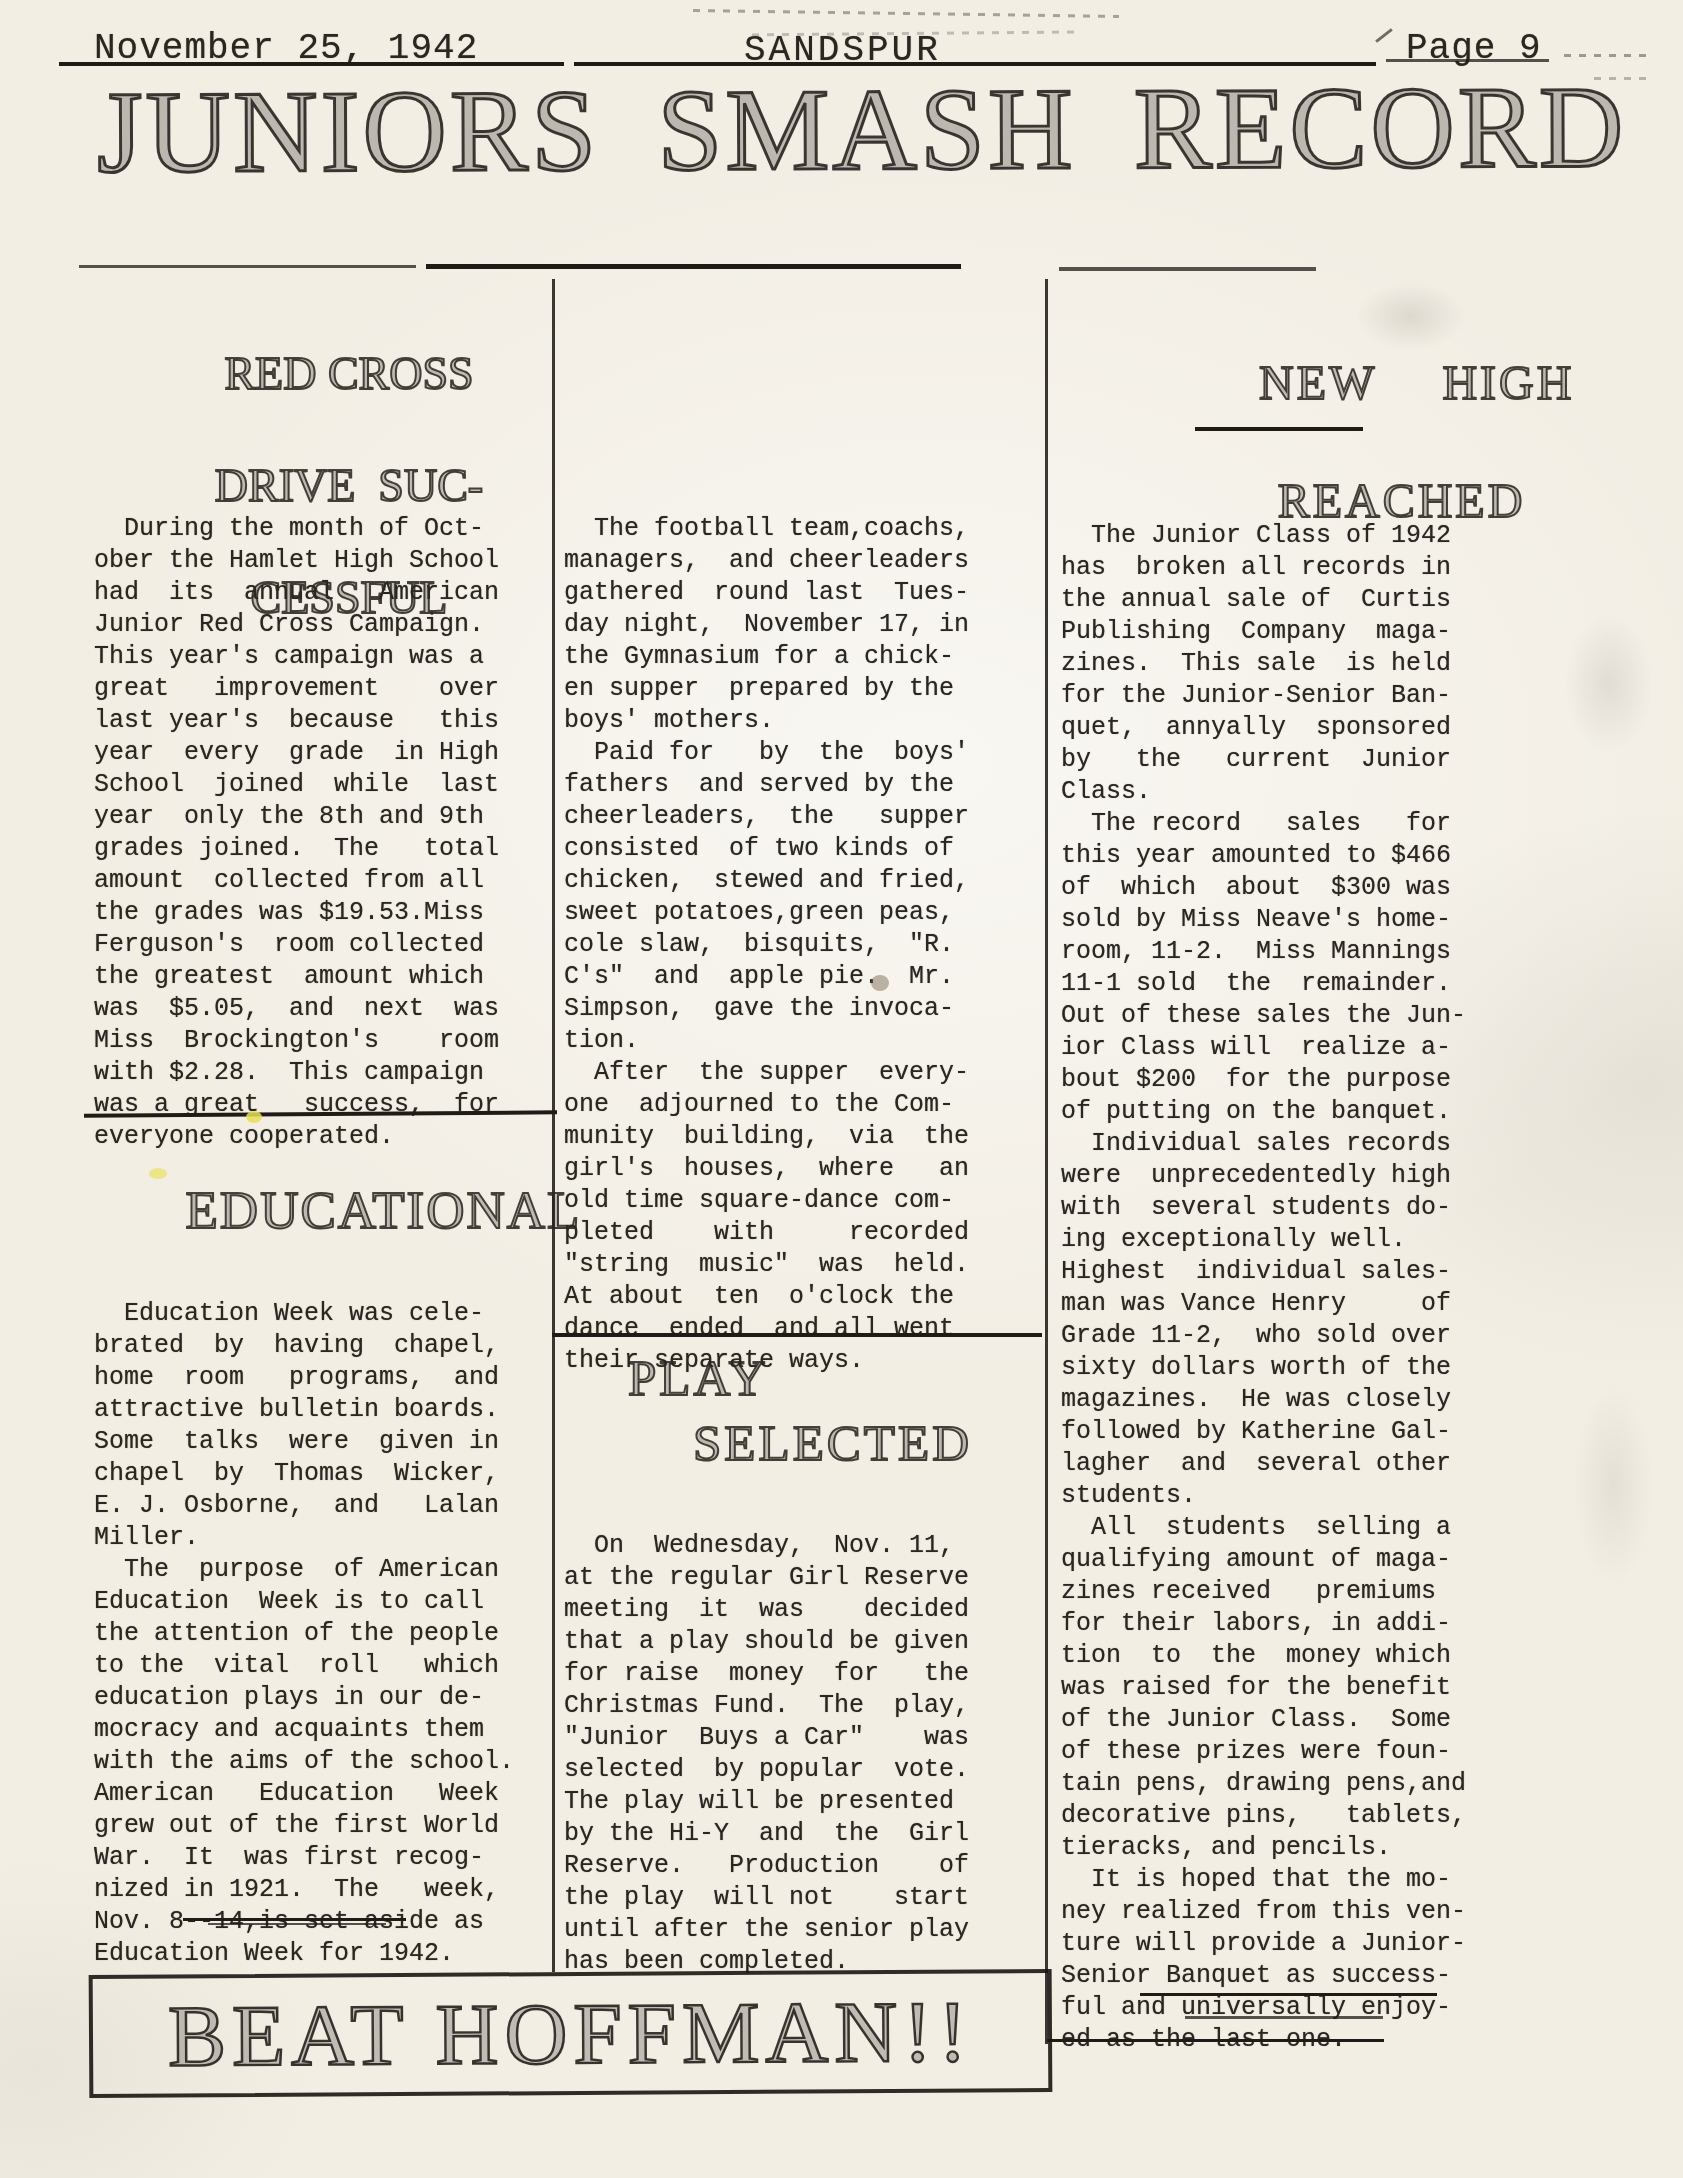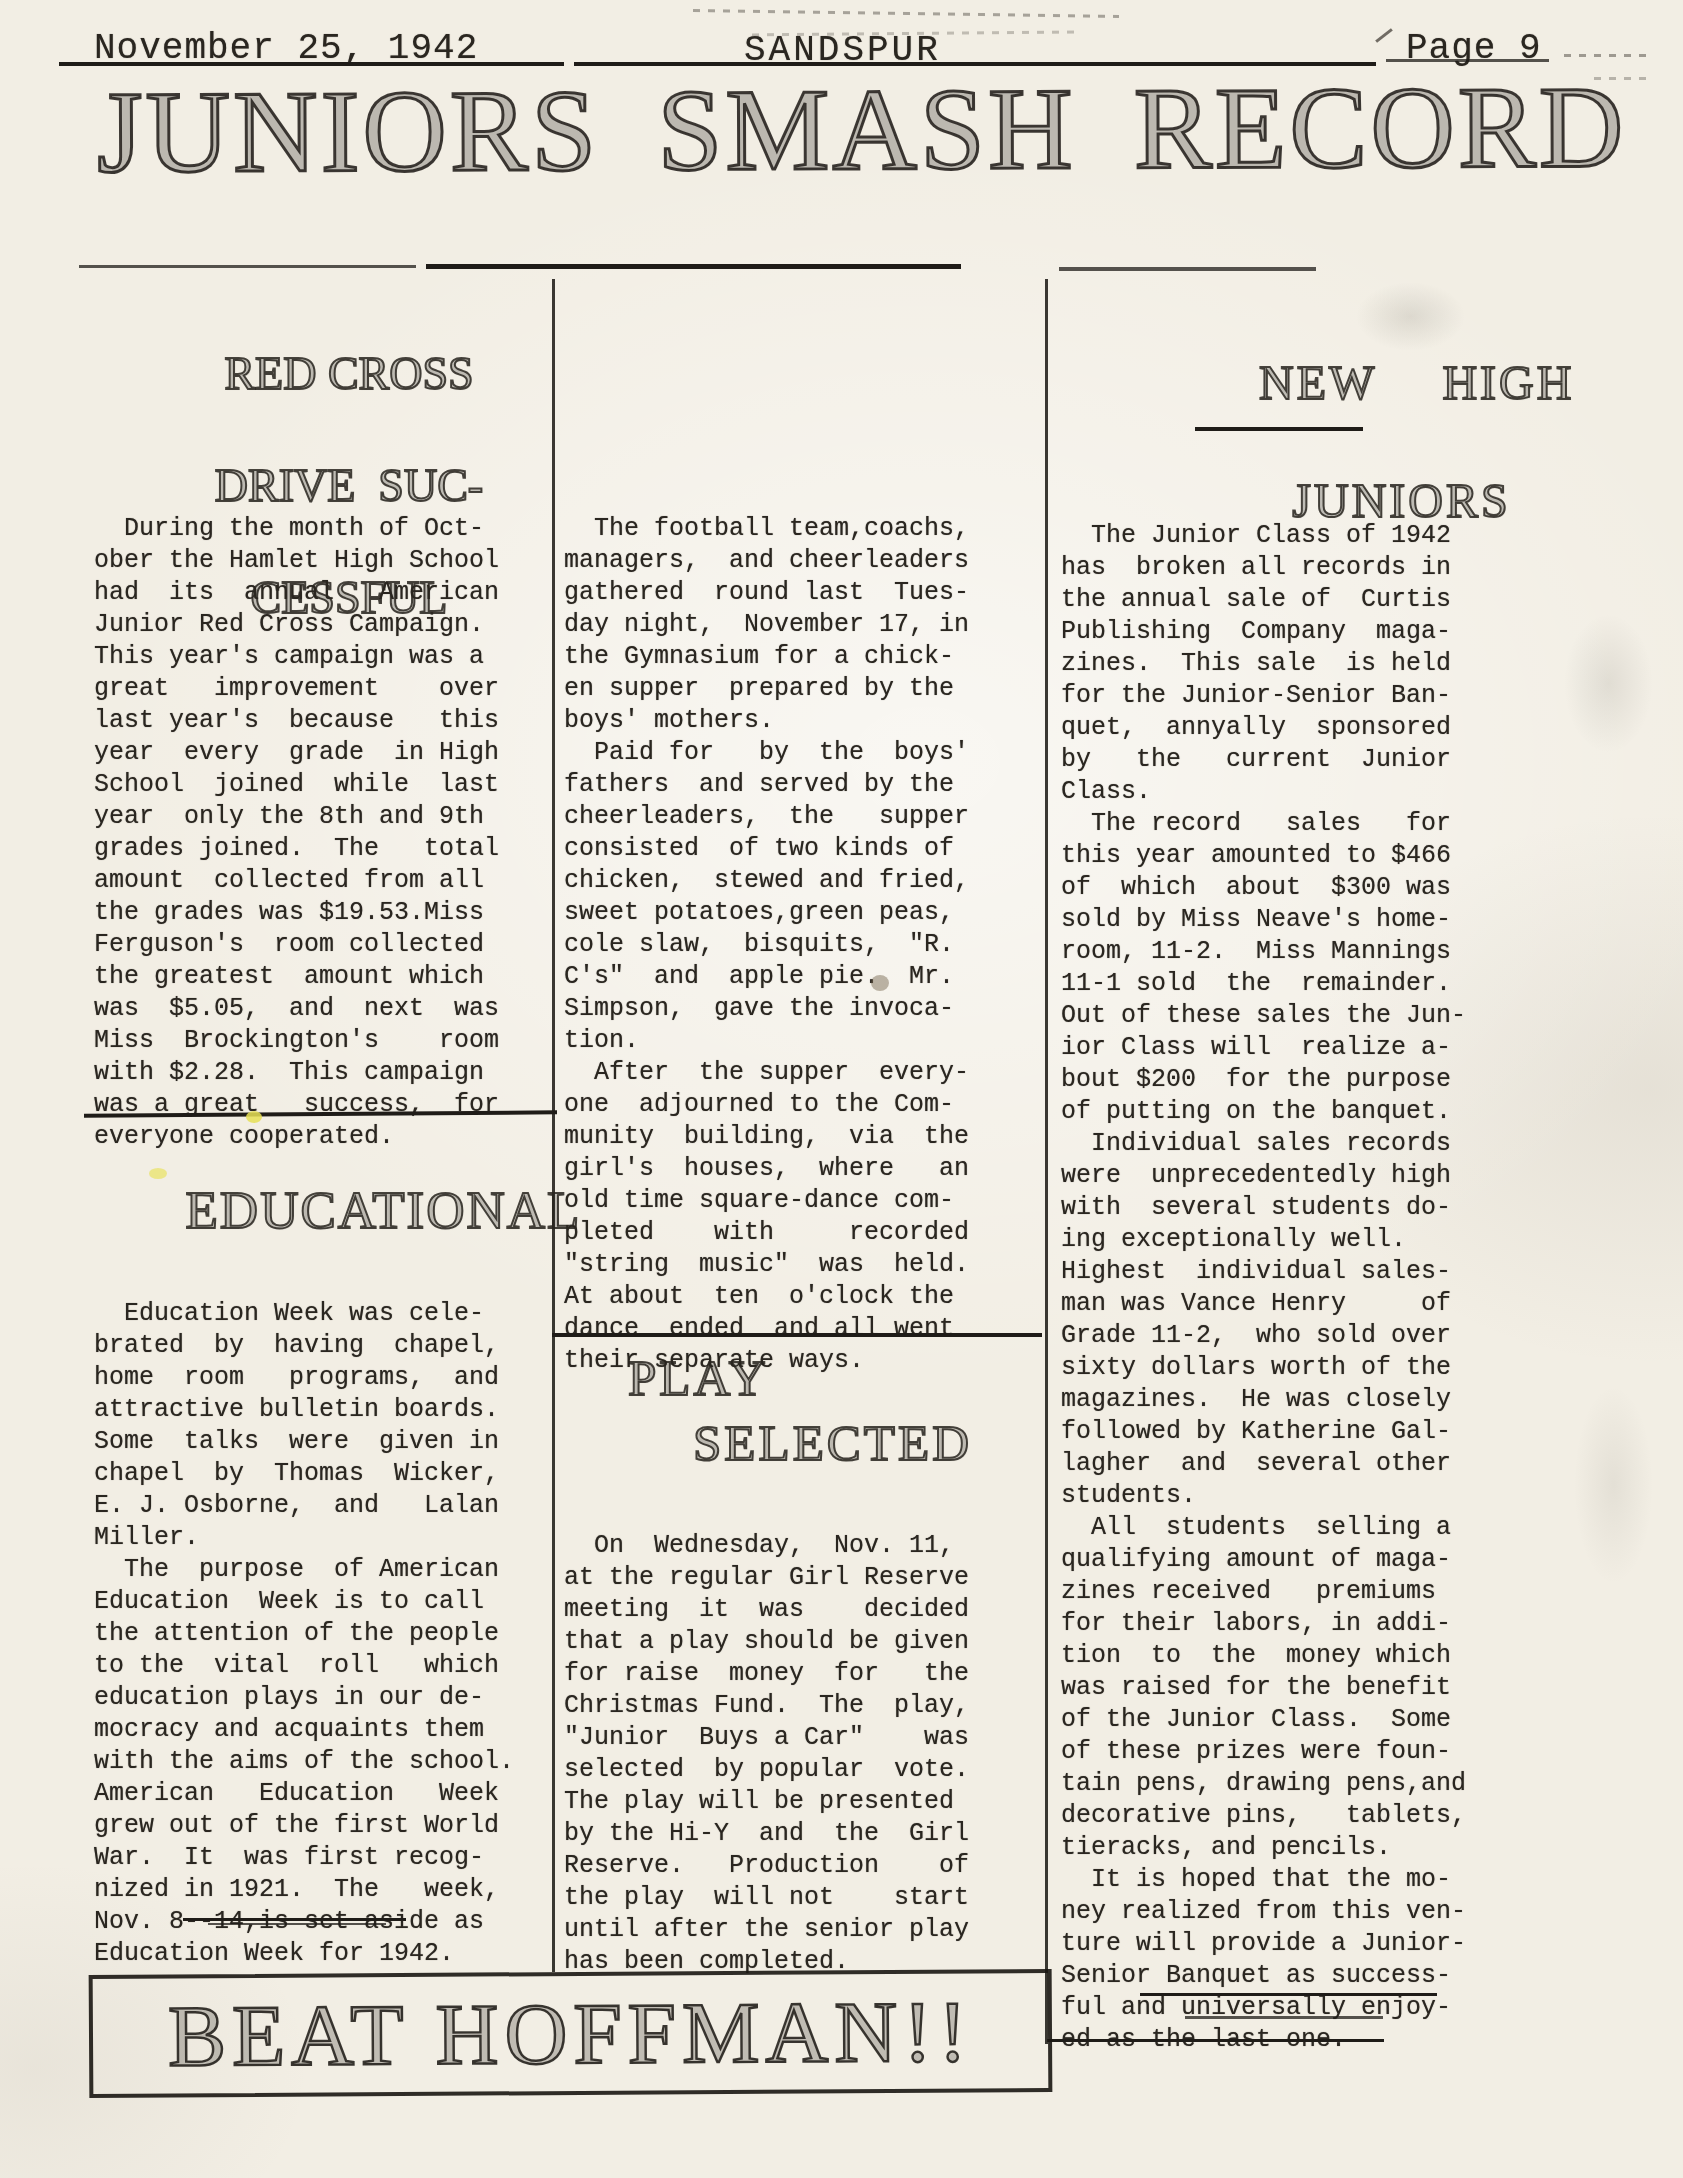--- a/index.html
+++ b/index.html
@@ -194,21 +194,21 @@
 by the Hi-Y  and  the  Girl
 Reserve.   Production    of
 the play  will not    start
 until after the senior play
 has been completed.</div>
   </div>
 
   <div class="col" style="left:1061px; width:483px; height:1782px;">
     <div class="stencil headline-c" style="top:12px; font-size:48px; line-height:59px; left:0; word-spacing:18px; letter-spacing:3px;">
       <span>NEW  HIGH</span><br>
-      <span>JUNIORS</span>
+      <span>REACHED</span>
     </div>
     <div class="rule" style="left:134px; top:145px; width:168px; height:4px;"></div>
 
     <div class="typed" style="left:0; top:190px; width:483px;">  The Junior Class of 1942
 has  broken all records in
 the annual sale of  Curtis
 Publishing  Company  maga-
 zines.  This sale  is held
 for the Junior-Senior Ban-
 quet,  annyally  sponsored

